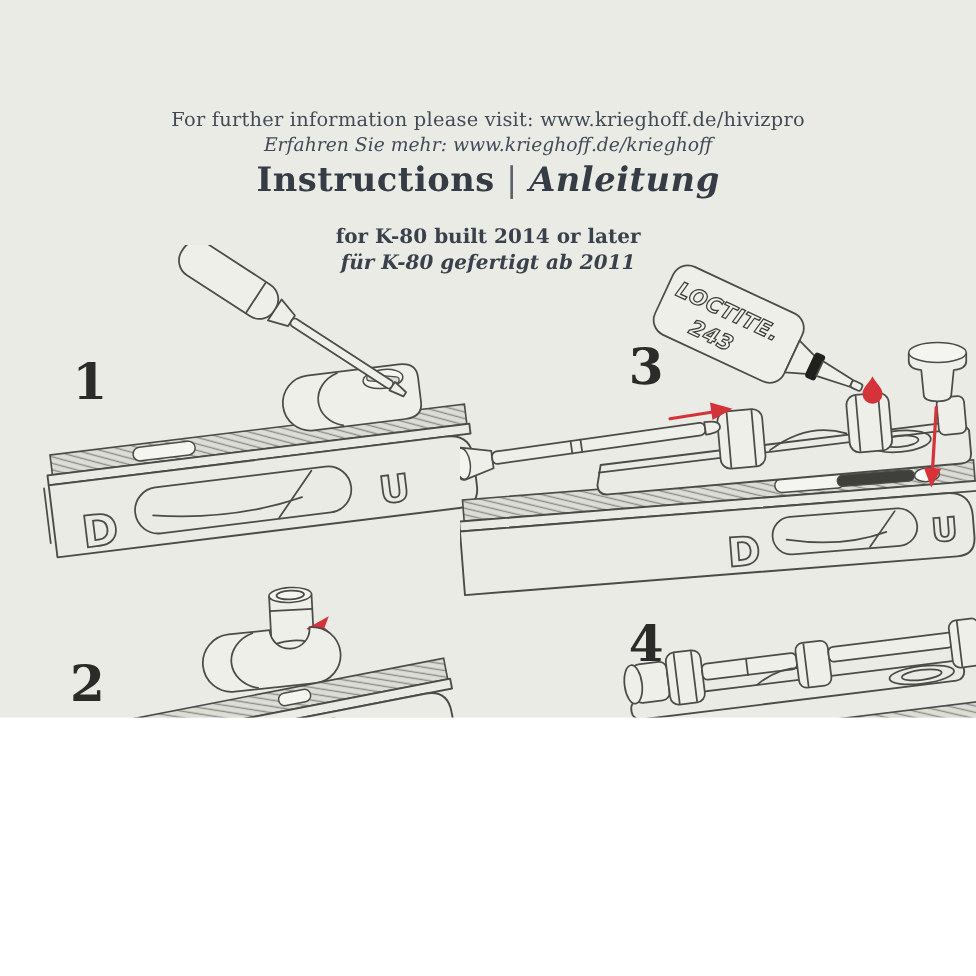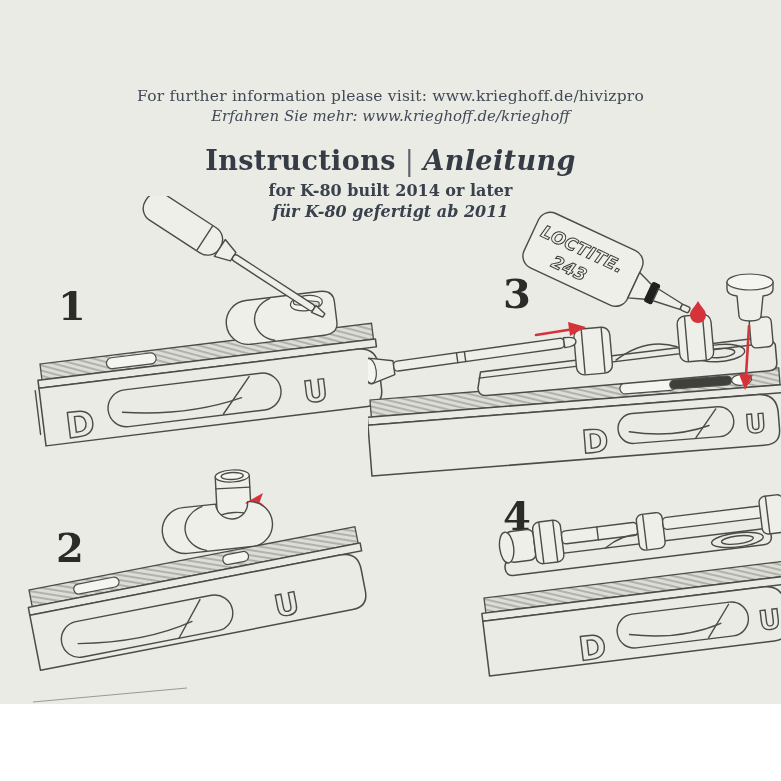--- a/index.html
+++ b/index.html
@@ -1,33 +1,33 @@
 <!DOCTYPE html>
 <html><head>
 <meta charset="utf-8">
 <style>
   html,body{margin:0;padding:0;}
   .page{
     position:relative;
-    width:781px;height:704px;
+    width:781px;height:574px;
     background:#e9ebe4;
     overflow:hidden;
     font-family:"DejaVu Serif", serif;
     color:#3e4451;
   }
   .header{
     position:absolute;top:86px;left:0;width:781px;
     text-align:center;
   }
   .info-en{font-size:15.5px;line-height:20px;letter-spacing:.2px;color:#424a57;}
   .info-de{font-size:15px;line-height:20px;font-style:italic;color:#424a57;}
-  .title-row{margin-top:19px;font-size:27px;font-weight:bold;color:#353c45;letter-spacing:.4px;}
+  .title-row{margin-top:3px;font-size:27px;font-weight:bold;color:#353c45;letter-spacing:.4px;}
   .title-sep{font-weight:normal;color:#5b626c;padding:0 9px;}
   .title-de{font-style:italic;}
-  .sub-en{margin-top:4px;font-size:16px;font-weight:bold;line-height:21px;color:#3a414c;}
+  .sub-en{margin-top:18px;font-size:16px;font-weight:bold;line-height:21px;color:#3a414c;}
   .sub-de{font-size:16px;font-weight:bold;font-style:italic;line-height:21px;color:#3a414c;}
   .step-num{
     position:absolute;
     font-family:"DejaVu Serif", serif;
     font-weight:bold;font-size:40px;color:#2b2b29;
   }
   #num1{left:58px;top:282px;}
   #num2{left:56px;top:524px;}
   #num3{left:503px;top:270px;}
   #num4{left:503px;top:492px;}

